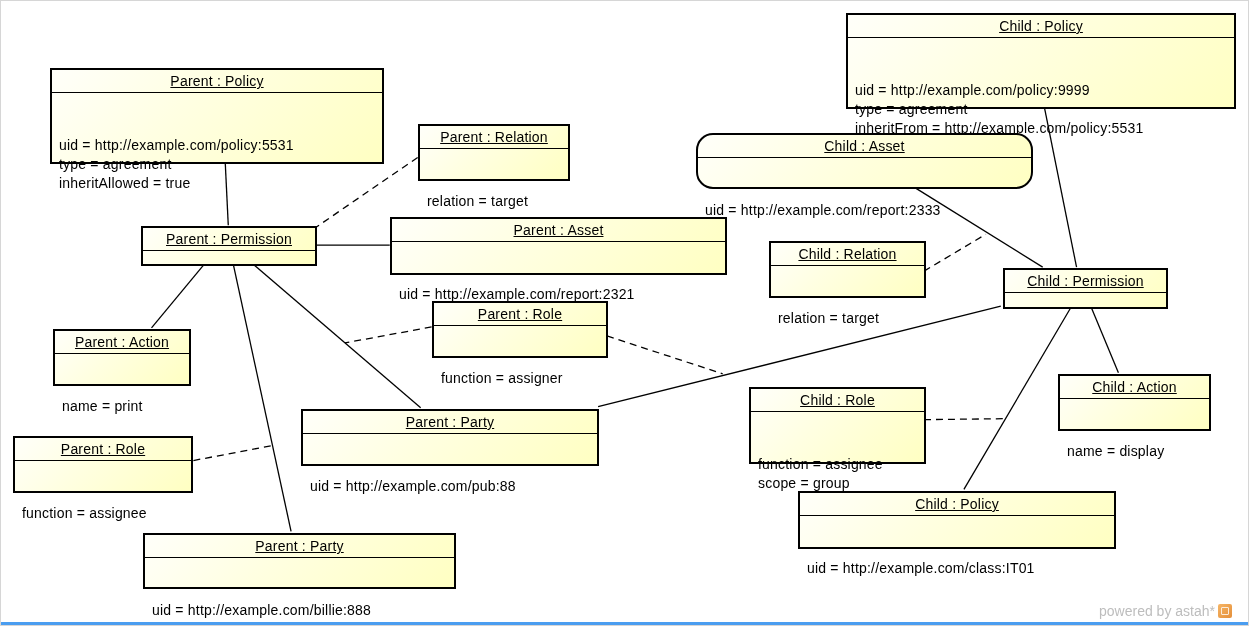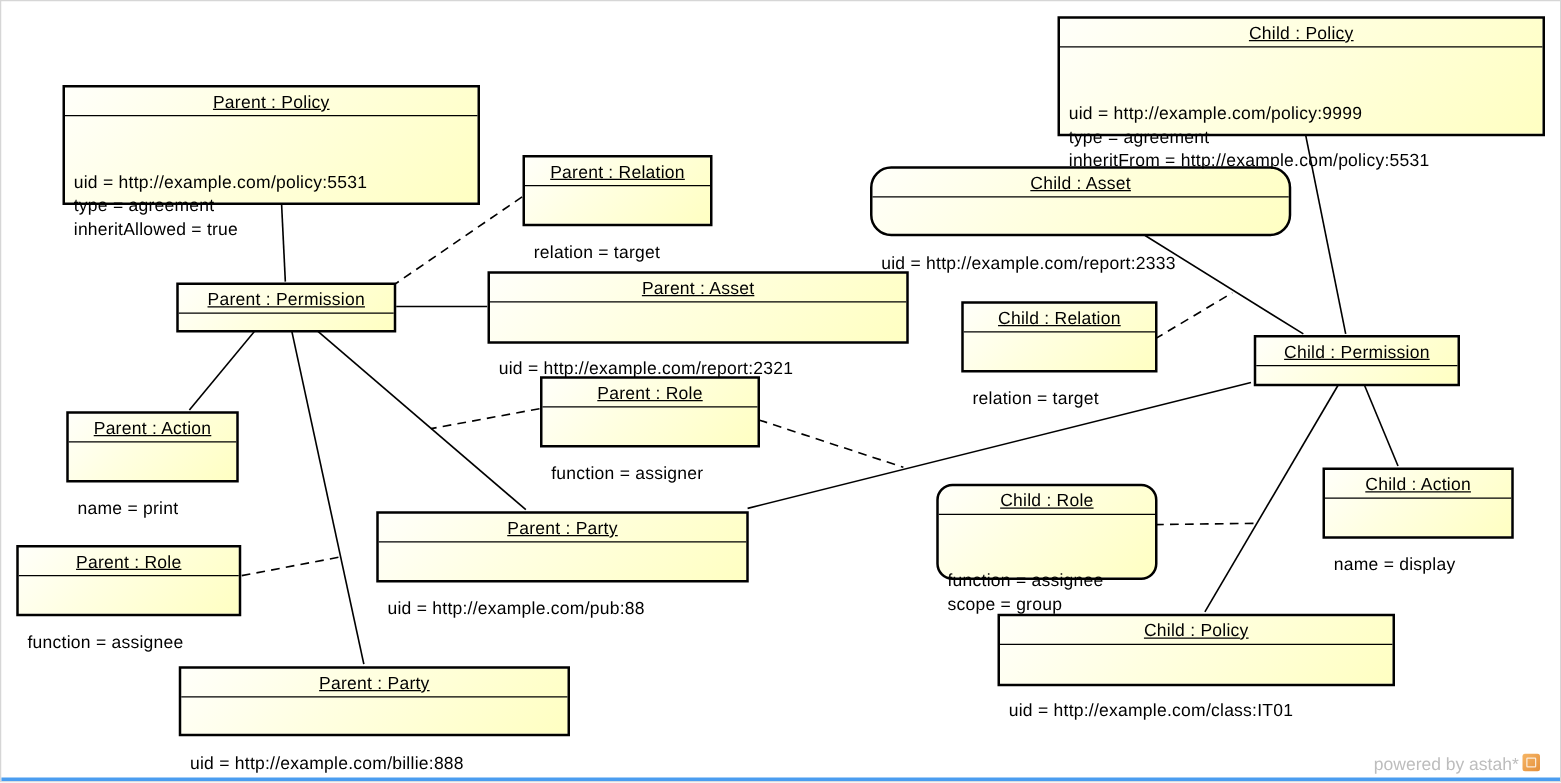--- a/index.html
+++ b/index.html
@@ -23,21 +23,21 @@
     text-align:center;
     padding:3px 6px 3px;
     white-space:nowrap; overflow:hidden;
   }
   .node-title span { text-decoration:underline; }
   .node-attrs { flex:1 1 auto; padding:3px 7px 0;margin-top:40px; }
   .attr { line-height:19px; white-space:nowrap; }
   #watermark {
     position:absolute; right:16px; bottom:6px;
     font-size:14px; color:#bdbdbd;
-    display:flex; align-items:flex-start; gap:3px;
+    display:flex; align-items:center; gap:3px;
   }
   #astah-logo {
     width:14px; height:14px; display:inline-block;
     background:linear-gradient(135deg,#f5a94b,#e07c18);
     border-radius:2px; position:relative; opacity:0.85;
   }
   #astah-logo:after{
     content:""; position:absolute; left:3px; top:3px; width:8px; height:8px;
     border:1px solid rgba(255,255,255,0.8); border-radius:1px; box-sizing:border-box;
   }
@@ -140,21 +140,21 @@
       <div class="node" style="left: 768px; top: 240px; width: 157px; height: 57px;">
         <div class="node-title"><span>Child : Relation</span></div>
         <div class="node-attrs">
           <div class="attr">relation = target</div>
         </div>
       </div>
       <div class="node" style="left: 1002px; top: 267px; width: 165px; height: 41px;">
         <div class="node-title"><span>Child : Permission</span></div>
         <div class="node-attrs"></div>
       </div>
-      <div class="node" style="left: 748px; top: 386px; width: 177px; height: 77px; border-radius: 13px;">
+      <div class="node" style="left: 748px; top: 386px; width: 177px; height: 77px;">
         <div class="node-title"><span>Child : Role</span></div>
         <div class="node-attrs">
           <div class="attr">function = assignee</div>
           <div class="attr">scope = group</div>
         </div>
       </div>
       <div class="node" style="left: 1057px; top: 373px; width: 153px; height: 57px;">
         <div class="node-title"><span>Child : Action</span></div>
         <div class="node-attrs">
           <div class="attr">name = display</div>

